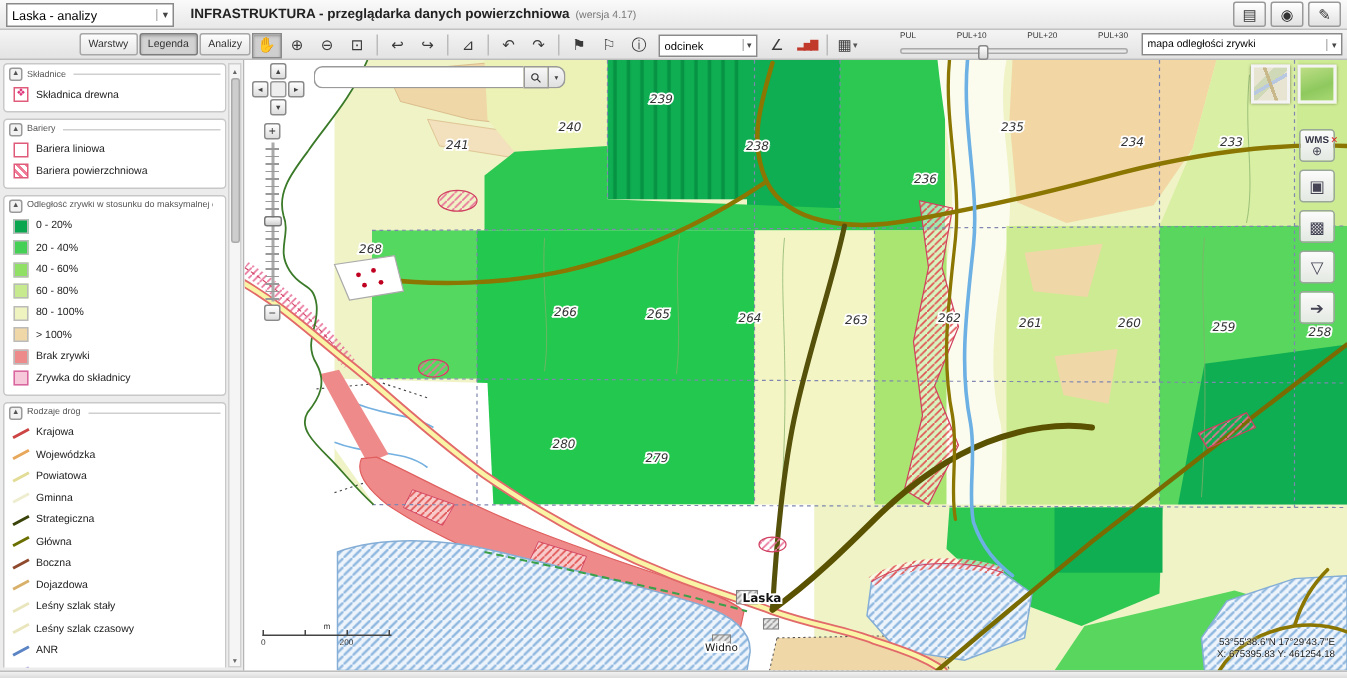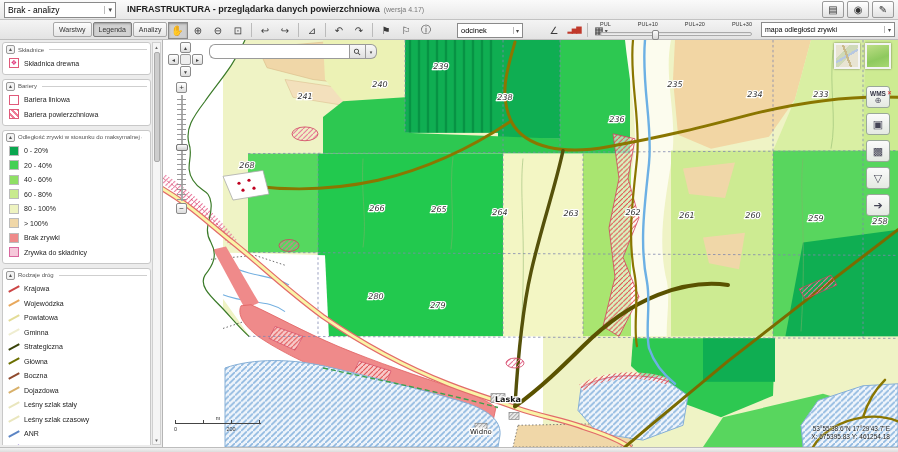--- a/index.html
+++ b/index.html
@@ -28,21 +28,21 @@
     background:linear-gradient(#fdfdfd,#e6e6e6); display:flex; align-items:center; color:#333; cursor:pointer; }
   .tab.active { background:#d2d2d2; border-color:#7d7d7d; box-shadow:inset 0 1px 2px rgba(0,0,0,.25); }
   #toolbar-tools { position:absolute; left:168px; top:1px; height:18px; display:flex; align-items:center; }
   .tbtn { height:17px; min-width:20px; border:1px solid transparent; background:transparent;
     font-size:10px; color:#3a3a3a; display:flex; align-items:center; justify-content:center;
     cursor:pointer; padding:0 2px; }
   .tbtn.pressed { background:#cfcfcf; border-color:#8a8a8a; box-shadow:inset 0 1px 2px rgba(0,0,0,.3); }
   .tbtn .caret { font-size:6px; margin-left:1px; color:#555; }
   .tsep { width:1px; height:14px; background:#bbb; margin:0 3px; }
   .tselect { height:15px; width:66px; background:#fff; border:1px solid #8a8a8a; font-size:7.5px;
-    display:flex; align-items:center; justify-content:space-between; padding:0 3px; margin:0 21px; }
+    display:flex; align-items:center; justify-content:space-between; padding:0 3px; margin:0 3px; }
   .tselect .car { font-size:6px; color:#444; border-left:1px solid #bbb; padding-left:2px; }
 
   
   #pulslider { position:absolute; left:598px; top:1px; width:156px; height:18px; }
   #pul-labels { display:flex; justify-content:space-between; font-size:5.5px; color:#333; padding:0 2px; }
   #pul-track { position:absolute; left:2px; right:2px; top:11px; height:4px;
     background:linear-gradient(#dcdcdc,#f2f2f2); border:1px solid #aaa; border-radius:2px; }
   #pul-handle { position:absolute; top:-3px; width:7px; height:10px; background:linear-gradient(#fdfdfd,#d7d7d7);
     border:1px solid #888; border-radius:2px; }
   #basemap-select { position:absolute; right:3px; top:2px; width:134px; height:15px; background:#fff;
@@ -141,21 +141,21 @@
     text-shadow:0 0 2px #fff,0 0 2px #fff; line-height:8px; }
 
   #bottomstrip { position:absolute; left:0; bottom:0; width:898px; height:5px;
     background:linear-gradient(#f2f2f2,#dcdcdc); border-top:1px solid #bdbdbd; }
 </style>
 </head>
 <body>
 
 <div id="header">
   <div class="hselect">
-    <span>Brak - analizy</span>
+    <span>Laska - analizy</span>
     <span class="car">▾</span>
   </div>
   <div id="app-title">
     <span>INFRASTRUKTURA - przeglądarka danych powierzchniowa</span><span id="app-version">(wersja 4.17)</span>
   </div>
   <div class="winbtns">
     <div class="winbtn">
         <span>▤</span>
       </div>
     <div class="winbtn">

